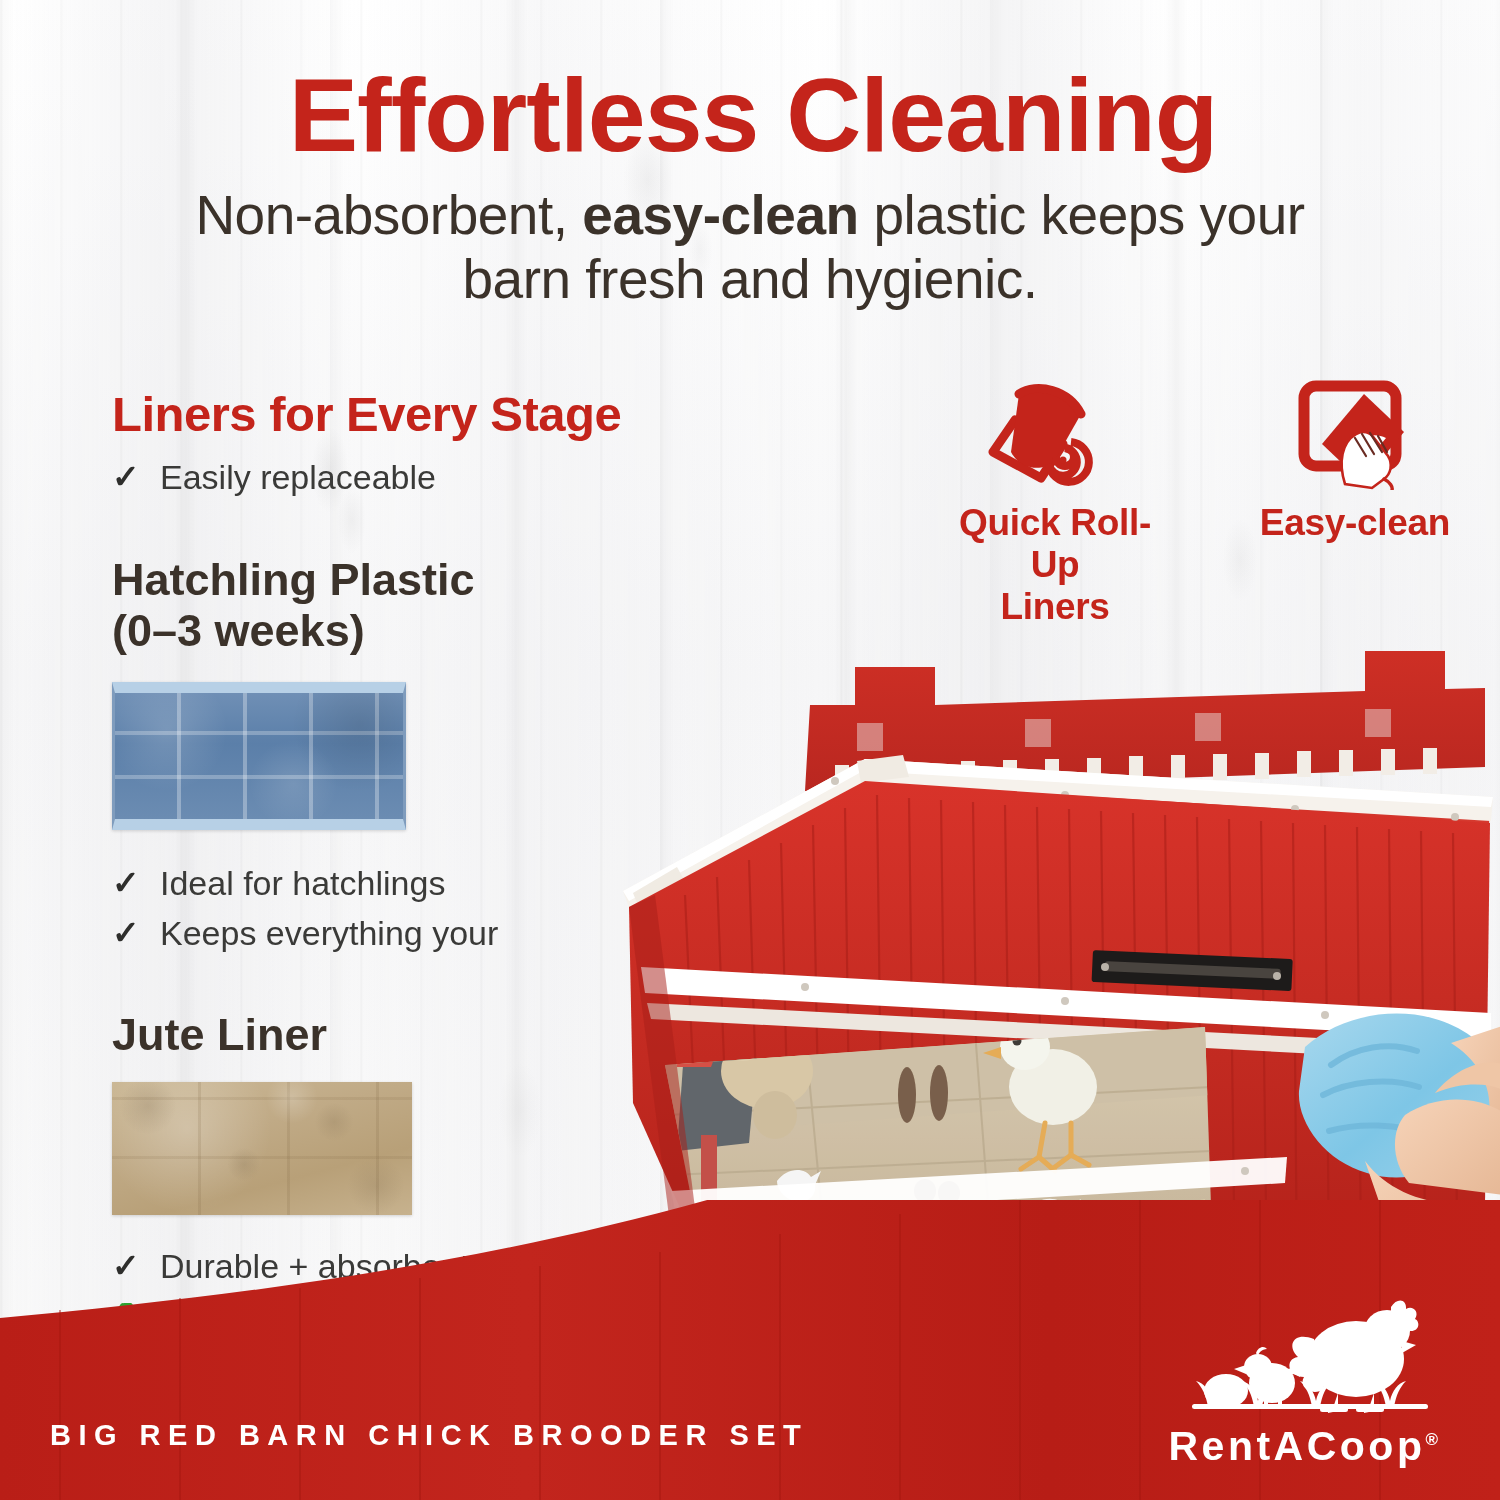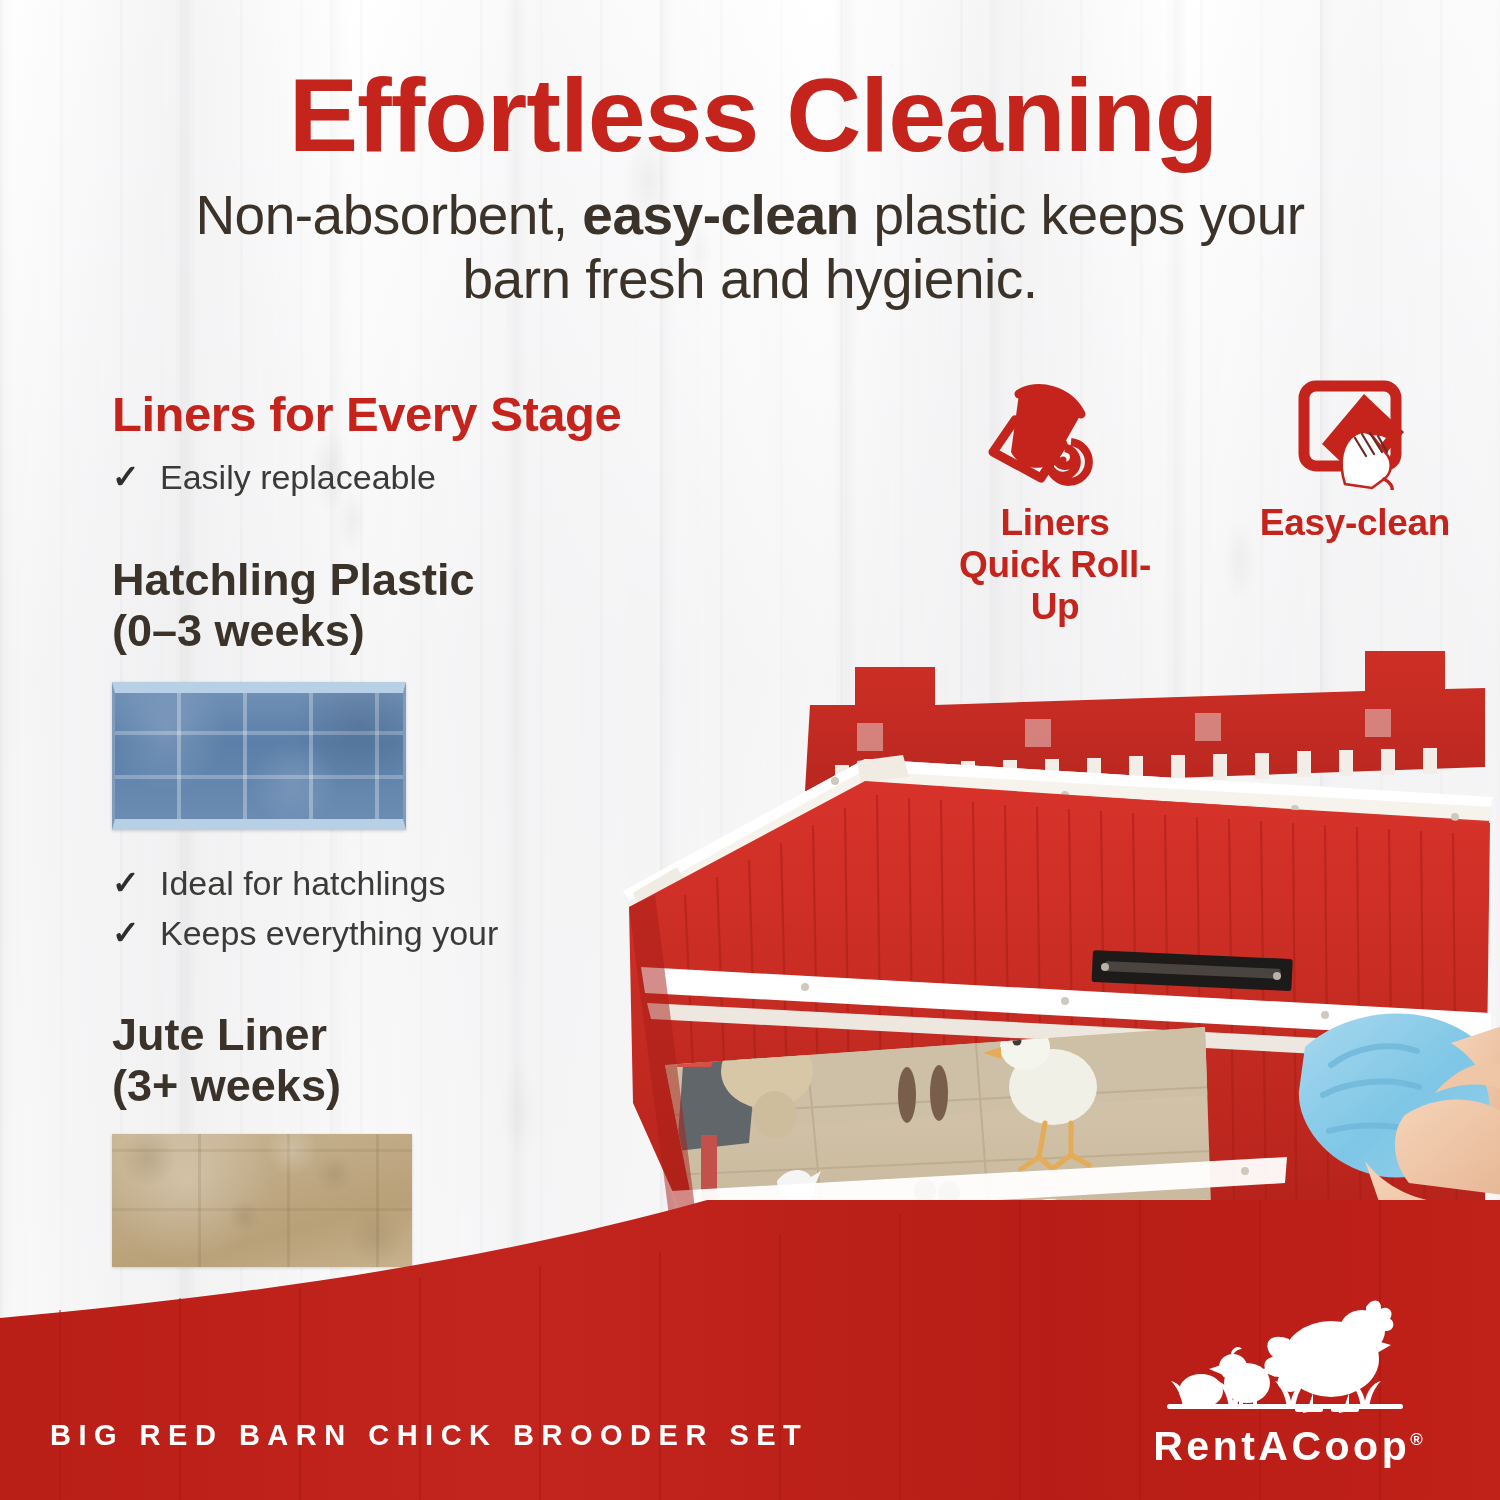--- a/index.html
+++ b/index.html
@@ -208,21 +208,21 @@
     left: 50px; bottom: 48px;
     font-size: 29px;
     font-weight: bold;
     letter-spacing: 7.5px;
     color: #ffffff;
   }
   .brand {
     position: absolute;
     right: 62px; bottom: 30px;
     width: 300px;
-    text-align: center;
+    text-align: right;
   }
   .brand-name {
     margin-top: 2px;
     font-size: 41px;
     font-weight: bold;
     letter-spacing: 3.5px;
     color: #ffffff;
     position: relative;
     display: inline-block;
   }
@@ -271,21 +271,20 @@
     </div>
     <div class="bullet">
       <span class="mark">✓</span>
       <span>Keeps everything your</span>
     </div>
 
     <div class="spacer-lg"></div>
 
     <div class="section-head-dark">
       <div>Jute Liner</div>
-      <div>(3+ weeks)</div>
     </div>
 
     <div style="height:22px"></div>
     <div class="swatch swatch-jute"></div>
     <div style="height:24px"></div>
 
     <div class="bullet">
       <span class="mark">✓</span>
       <span>Durable + absorbent</span>
     </div>
@@ -305,22 +304,22 @@
           </g>
           <path d="M34 14 C52 2 84 10 96 34 L70 80 C56 94 34 88 26 72 Z" fill="#C4241B"></path>
           <path d="M34 14 C52 2 84 10 96 34" fill="none" stroke="#C4241B" stroke-width="9" stroke-linecap="round"></path>
           <g fill="none" stroke="#C4241B" stroke-width="8">
             <path d="M86 62 a20 20 0 1 1 -22 22 a14 14 0 1 0 16 -16 a9 9 0 1 1 -9 9"></path>
           </g>
           <circle cx="78" cy="80" r="3.5" fill="#C4241B"></circle>
         </svg>
       </div>
       <div class="flabel">
+        <div>Quick Roll-Up</div>
         <div>Liners</div>
-        <div>Quick Roll-Up</div>
       </div>
     </div>
 
     <div class="feature">
       <div class="ficon">
         <svg width="126" height="112" viewBox="0 0 126 112">
           <rect x="12" y="8" width="92" height="80" rx="12" ry="12" fill="none" stroke="#C4241B" stroke-width="11"></rect>
           <path d="M72 16 L112 54 L70 104 L30 66 Z" fill="#C4241B"></path>
           <path d="M58 104 C52 86 56 70 68 62 C76 56 86 56 94 60" fill="#ffffff" stroke="none"></path>
           <g fill="#ffffff" stroke="#C4241B" stroke-width="2.6">

